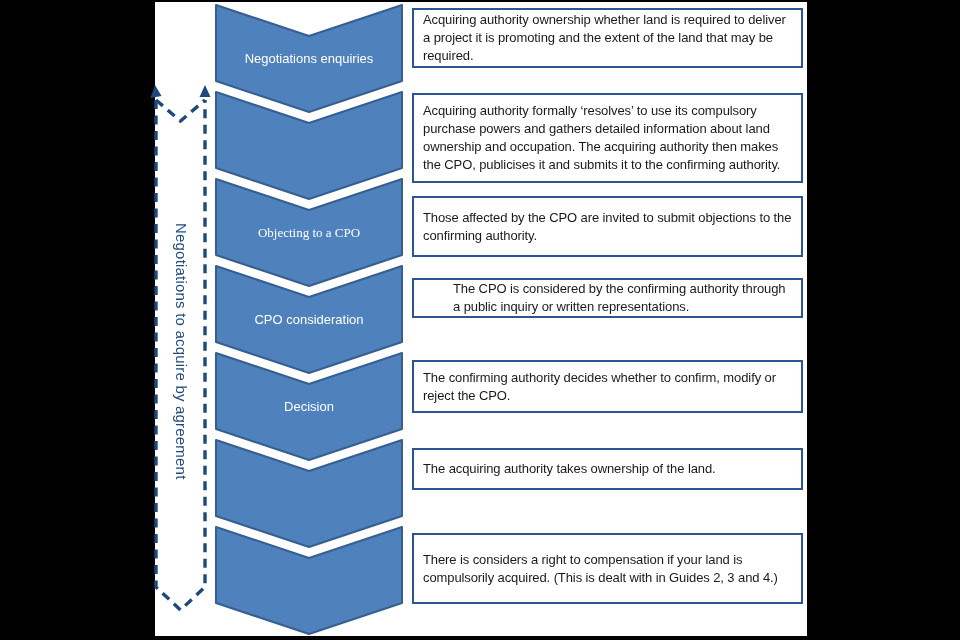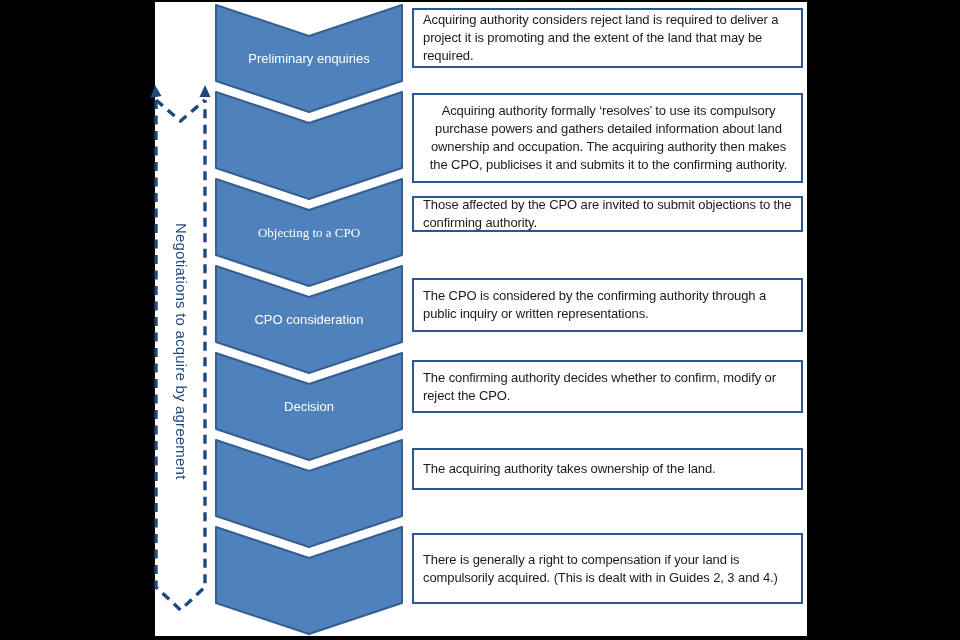--- a/index.html
+++ b/index.html
@@ -59,52 +59,52 @@
     <polygon fill="#1f497d" points="199.5,97 210.5,97 205,85"></polygon>
   </svg>
 
   <div class="side-label">Negotiations to acquire by agreement</div>
 
   <div id="stages-layer">
     <div class="stage-chevron" style="top: 4px;">
       <svg viewBox="0 0 188 109" preserveAspectRatio="none">
         <polygon class="chev" points="1,1 94,32 187,1 187,77 94,108 1,77"></polygon>
       </svg>
-      <div class="chevron-label">Preliminary enquiries</div>
+      <div class="chevron-label">Negotiations enquiries</div>
     </div>
     <div class="desc-box" style="top: 8px; height: 60px;">
-      <div class="desc-text"><span class="it">Acquiring authority</span><span> considers reject </span><span class="it">land</span><span> is required to deliver a project it is promoting and the extent of the </span><span class="it">land</span><span> that may be required.</span></div>
+      <div class="desc-text"><span class="it">Acquiring authority</span><span> ownership whether </span><span class="it">land</span><span> is required to deliver a project it is promoting and the extent of the </span><span class="it">land</span><span> that may be required.</span></div>
     </div>
 
     <div class="stage-chevron" style="top: 91px;">
       <svg viewBox="0 0 188 109" preserveAspectRatio="none">
         <polygon class="chev" points="1,1 94,32 187,1 187,77 94,108 1,77"></polygon>
       </svg>
     </div>
-    <div class="desc-box" style="top: 93px; height: 90px; text-align: center;">
+    <div class="desc-box" style="top: 93px; height: 90px;">
       <div class="desc-text"><span class="it">Acquiring authority</span><span> formally ‘resolves’ to use its compulsory purchase powers and gathers detailed information about </span><span class="it">land</span><span> ownership and occupation. The </span><span class="it">acquiring authority</span><span> then makes the CPO, publicises it and submits it to the </span><span class="it">confirming authority</span><span>.</span></div>
     </div>
 
     <div class="stage-chevron" style="top: 178px; font-family: Liberation Serif, serif;">
       <svg viewBox="0 0 188 109" preserveAspectRatio="none">
         <polygon class="chev" points="1,1 94,32 187,1 187,77 94,108 1,77"></polygon>
       </svg>
       <div class="chevron-label">Objecting to a CPO</div>
     </div>
-    <div class="desc-box" style="top: 196px; height: 36px;">
+    <div class="desc-box" style="top: 196px; height: 61px;">
       <div class="desc-text"><span>Those affected by the CPO are invited to submit objections to the </span><span class="it">confirming authority</span><span>.</span></div>
     </div>
 
     <div class="stage-chevron" style="top: 265px;">
       <svg viewBox="0 0 188 109" preserveAspectRatio="none">
         <polygon class="chev" points="1,1 94,32 187,1 187,77 94,108 1,77"></polygon>
       </svg>
       <div class="chevron-label">CPO consideration</div>
     </div>
-    <div class="desc-box" style="top: 278px; height: 54px;">
+    <div class="desc-box" style="top: 278px; height: 40px; padding-left: 30px;">
       <div class="desc-text"><span>The CPO is considered by the </span><span class="it">confirming authority</span><span> through a public inquiry or written representations.</span></div>
     </div>
 
     <div class="stage-chevron" style="top: 352px;">
       <svg viewBox="0 0 188 109" preserveAspectRatio="none">
         <polygon class="chev" points="1,1 94,32 187,1 187,77 94,108 1,77"></polygon>
       </svg>
       <div class="chevron-label">Decision</div>
     </div>
     <div class="desc-box" style="top: 360px; height: 53px;">
@@ -119,17 +119,17 @@
     <div class="desc-box" style="top: 448px; height: 42px; align-items: center;">
       <div class="desc-text"><span>The </span><span class="it">acquiring authority</span><span> takes ownership of the </span><span class="it">land</span><span>.</span></div>
     </div>
 
     <div class="stage-chevron" style="top: 526px;">
       <svg viewBox="0 0 188 109" preserveAspectRatio="none">
         <polygon class="chev" points="1,1 94,32 187,1 187,77 94,108 1,77"></polygon>
       </svg>
     </div>
     <div class="desc-box" style="top: 533px; height: 71px;">
-      <div class="desc-text"><span>There is generally a right to compensation if your </span><span class="it">land</span><span> is compulsorily acquired. (This is dealt with in Guides 2, 3 and 4.)</span></div>
+      <div class="desc-text"><span>There is considers a right to compensation if your </span><span class="it">land</span><span> is compulsorily acquired. (This is dealt with in Guides 2, 3 and 4.)</span></div>
     </div>
   </div>
 
 </div>
 
 </body></html>

